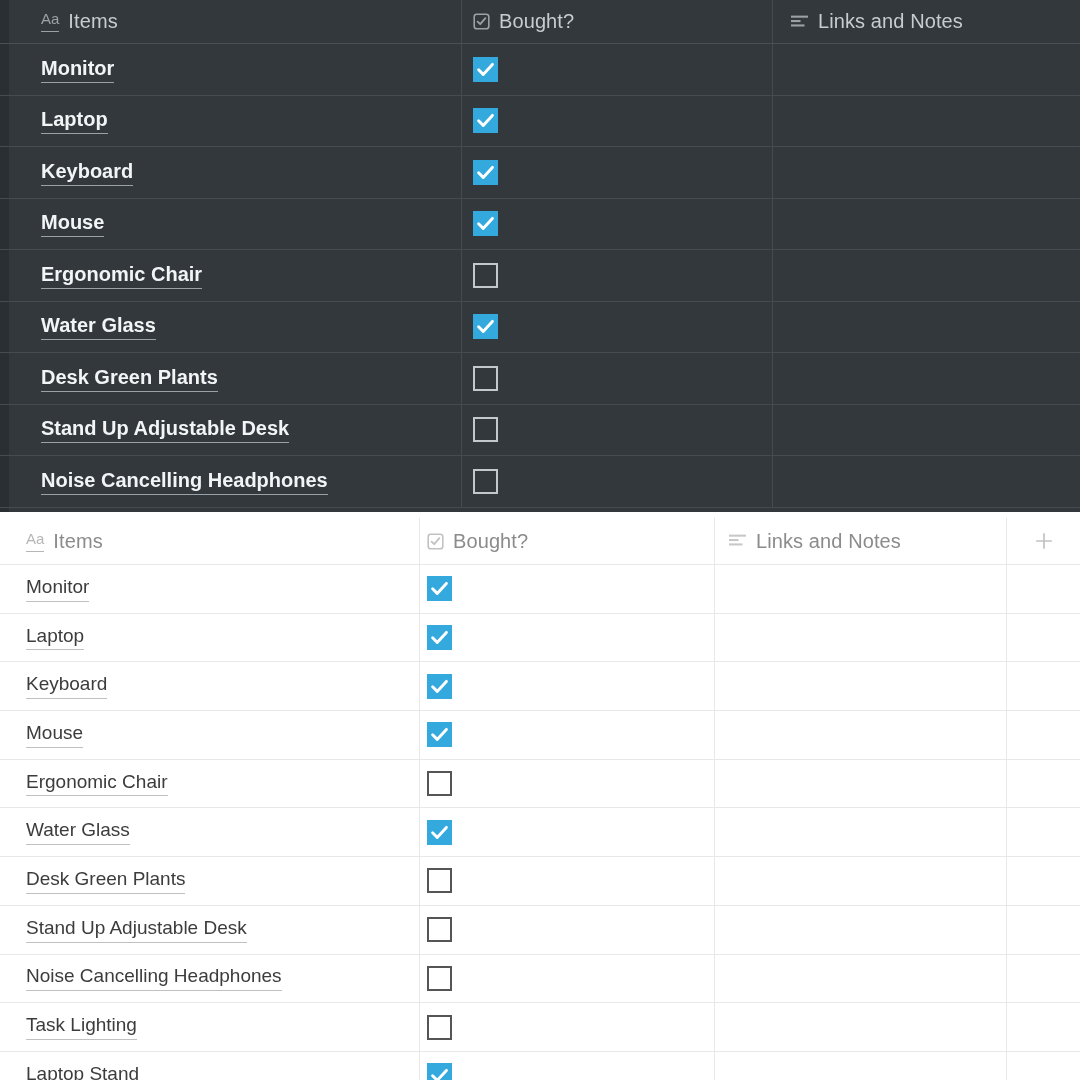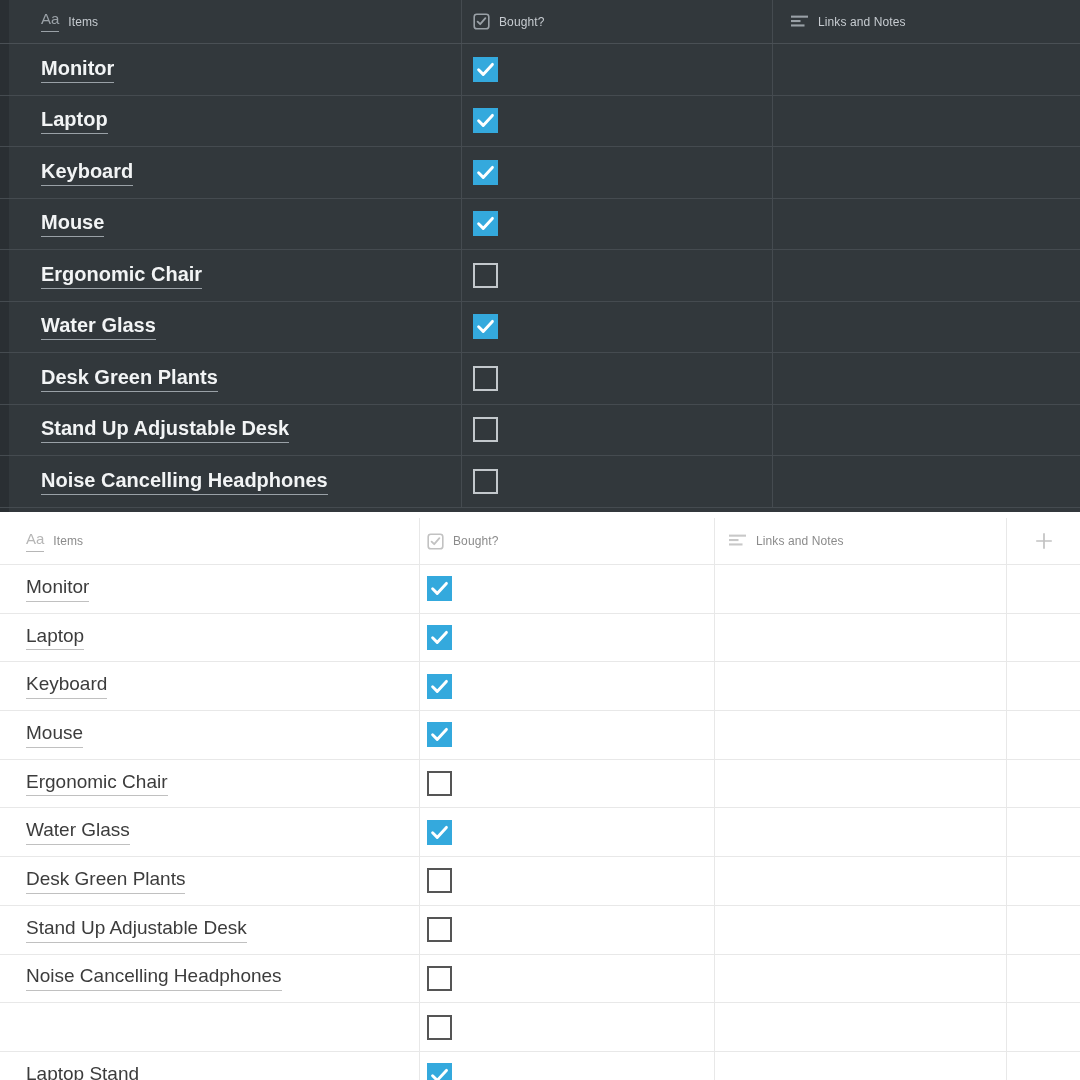--- a/index.html
+++ b/index.html
@@ -100,21 +100,21 @@
   .panel-light .c-bought{ left: 419px; width: 295px; padding-left: 7px;
                           border-left: 1px solid #e8e8e8; }
   .panel-light .c-notes { left: 714px; width: 292px; padding-left: 14px;
                           border-left: 1px solid #e8e8e8; }
   .panel-light .c-plus  { left: 1006px; width: 74px; padding-left: 0;
                           border-left: 1px solid #e8e8e8;
                           justify-content: center; }
 
   
   .hdr-label {
-    font-size: 12px;
+    font-size: 20px;
     letter-spacing: 0.1px;
     white-space: nowrap;
   }
   .panel-dark .hdr-label { color: #c7ccd1; }
   .panel-light .hdr-label { color: #8b8b8b; }
 
   
   .icon-aa {
     font-size: 15px;
     font-weight: 500;
@@ -500,20 +500,23 @@
           </div>
           <div class="cell c-bought">
             <span class="cb unchecked"></span>
           </div>
           <div class="cell c-notes">
             <span></span>
           </div>
           <div class="cell c-plus"></div>
         </div>
         <div class="row">
+          <div class="cell c-items">
+            <span class="item-name">Task Lighting</span>
+          </div>
           <div class="cell c-bought">
             <span class="cb unchecked"></span>
           </div>
           <div class="cell c-notes">
             <span></span>
           </div>
           <div class="cell c-plus"></div>
         </div>
         <div class="row">
           <div class="cell c-items">

